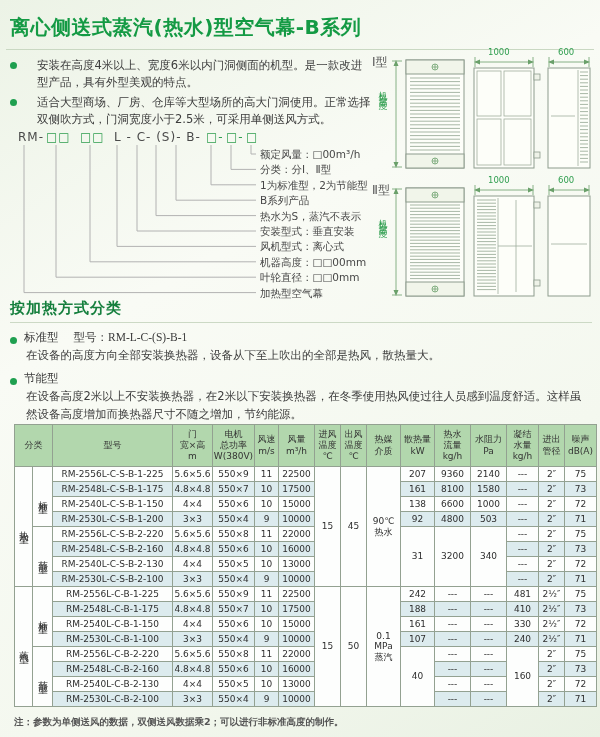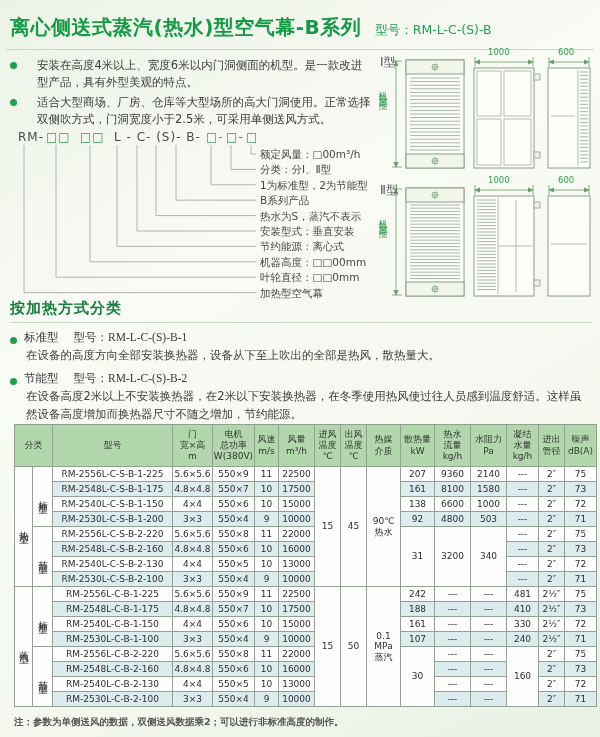--- a/index.html
+++ b/index.html
@@ -26,21 +26,21 @@
   
   .tree { position:absolute; top:128px; left:10px; width:368px; height:172px; }
   .tree svg { position:absolute; top:0; left:0; }
   .tree svg polyline { fill:none; stroke:#b2b2b2; stroke-width:1; }
   .code-part { position:absolute; top:2px; font-size:12px; color:#4a4a4a; letter-spacing:1px; white-space:nowrap; }
   .cp-box { color:#2f9e4f; }
   .tree-label { position:absolute; left:250px; font-size:10.5px; color:#474747; white-space:nowrap; }
   
   .diagram-group { position:absolute; left:372px; width:226px; height:126px; }
   .dg-1 { top:52px; } .dg-2 { top:180px; }
-  .type-label { position:absolute; left:8px; top:2px; font-size:12px; color:#555; }
+  .type-label { position:absolute; left:0; top:2px; font-size:12px; color:#555; }
   .height-label { position:absolute; left:4px; top:32px; font-size:9px; color:#2f9e4f;
     writing-mode:vertical-rl; text-orientation:upright; letter-spacing:3px; }
   .dim-front { position:absolute; left:116px; top:-5px; font-size:8.5px; color:#2f9e4f; }
   .dim-side  { position:absolute; left:186px; top:-5px; font-size:8.5px; color:#2f9e4f; }
   .cab { fill:#fdfef9; stroke:#8d9c8d; stroke-width:1; }
   .cap { fill:#f1f5ea; stroke:#8d9c8d; stroke-width:1; }
   .inner { fill:none; stroke:#a0ae9f; stroke-width:.8; }
   .stub { fill:#eef2e8; stroke:#8d9c8d; stroke-width:.8; }
   .dim { stroke:#6aa06a; stroke-width:.8; }
   .dim-arrow { fill:#6aa06a; }
@@ -68,21 +68,20 @@
   
   .note { position:absolute; top:716px; left:14px; font-size:9.5px; color:#555;font-weight:bold; }
 </style>
 </head>
 <body>
 
 <div class="page">
 
   <div class="hdr">
     <span class="title">离心侧送式蒸汽(热水)型空气幕-B系列</span>
-    <span class="model-label">型号：RM-L-C-(S)-B</span>
   </div>
   <div class="hdr-rule"></div>
 
   <div class="intro">
     <div class="bullet-item">
       <span class="bullet-icon"></span>
       <span class="bullet-text">安装在高度4米以上、宽度6米以内门洞侧面的机型。是一款改进型产品，具有外型美观的特点。</span>
     </div>
     <div class="bullet-item">
       <span class="bullet-icon"></span>
@@ -109,21 +108,21 @@
     <span class="code-part" style="left:104px">L - C- (S)- B-</span>
     <span class="code-part cp-box" style="left:196px">□-</span>
     <span class="code-part cp-box" style="left:216px">□-</span>
     <span class="code-part cp-box" style="left:236px">□</span>
     <span class="tree-label" style="top:20px">额定风量：□00m³/h</span>
     <span class="tree-label" style="top:35px">分类：分Ⅰ、Ⅱ型</span>
     <span class="tree-label" style="top:51px">1为标准型，2为节能型</span>
     <span class="tree-label" style="top:66px">B系列产品</span>
     <span class="tree-label" style="top:82px">热水为S，蒸汽不表示</span>
     <span class="tree-label" style="top:97px">安装型式：垂直安装</span>
-    <span class="tree-label" style="top:112px">节约能源：离心式</span>
+    <span class="tree-label" style="top:112px">风机型式：离心式</span>
     <span class="tree-label" style="top:128px">机器高度：□□00mm</span>
     <span class="tree-label" style="top:143px">叶轮直径：□□0mm</span>
     <span class="tree-label" style="top:159px">加热型空气幕</span>
   </div>
 
   <div class="diagram-group dg-1">
     <span class="type-label">Ⅰ型</span>
     <span class="height-label">机器高度</span>
     <span class="dim-front">1000</span>
     <span class="dim-side">600</span>
@@ -330,21 +329,20 @@
         <span class="bullet-icon"></span>
         <span class="heat-name">标准型</span>
         <span class="heat-model">型号：RM-L-C-(S)-B-1</span>
       </div>
       <div class="heat-desc">在设备的高度方向全部安装换热器，设备从下至上吹出的全部是热风，散热量大。</div>
     </div>
     <div class="heat-item">
       <div class="heat-item-head">
         <span class="bullet-icon"></span>
         <span class="heat-name">节能型</span>
-        <span class="heat-model">型号：RM-L-C-(S)-B-2</span>
       </div>
       <div class="heat-desc">在设备高度2米以上不安装换热器，在2米以下安装换热器，在冬季使用热风使过往人员感到温度舒适。这样虽然设备高度增加而换热器尺寸不随之增加，节约能源。</div>
     </div>
   </div>
 
   <div class="spec">
     <table>
       <colgroup>
         <col style="width:18px">
           <col style="width:20px">
@@ -563,21 +561,21 @@
             <td>2½″</td>
             <td>71</td>
           </tr>
           <tr>
             <td rowspan="4" class="merged"><span class="vtext">节能型</span></td>
             <td>RM-2556L-C-B-2-220</td>
             <td>5.6×5.6</td>
             <td>550×8</td>
             <td>11</td>
             <td>22000</td>
-            <td rowspan="4" class="merged">30</td>
+            <td rowspan="4" class="merged">40</td>
             <td>---</td>
             <td>---</td>
             <td rowspan="4" class="merged">160</td>
             <td>2″</td>
             <td>75</td>
           </tr>
           <tr>
             <td>RM-2548L-C-B-2-160</td>
             <td>4.8×4.8</td>
             <td>550×6</td>

